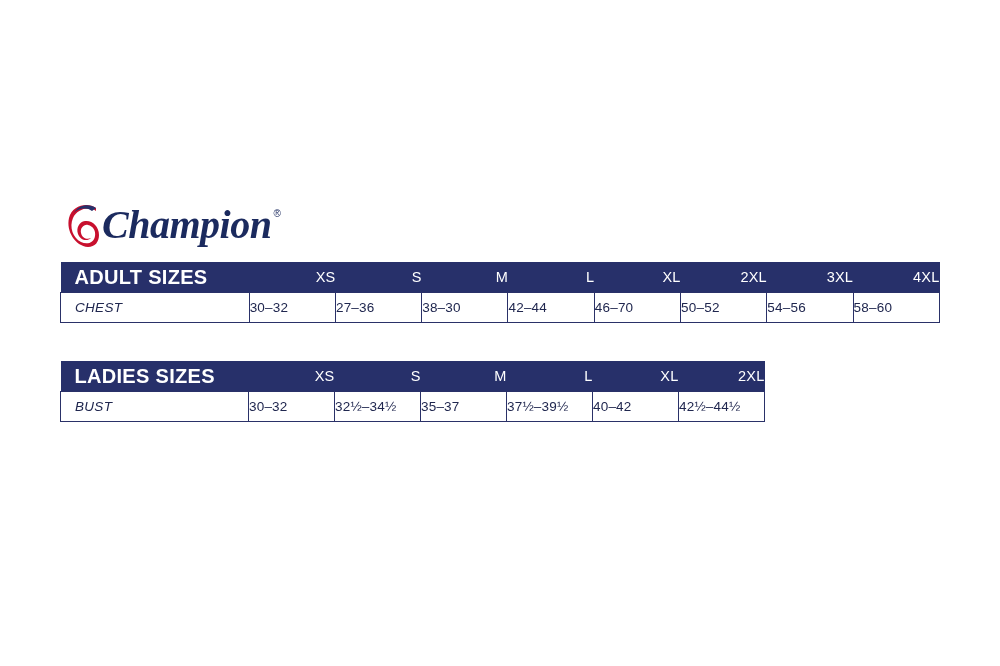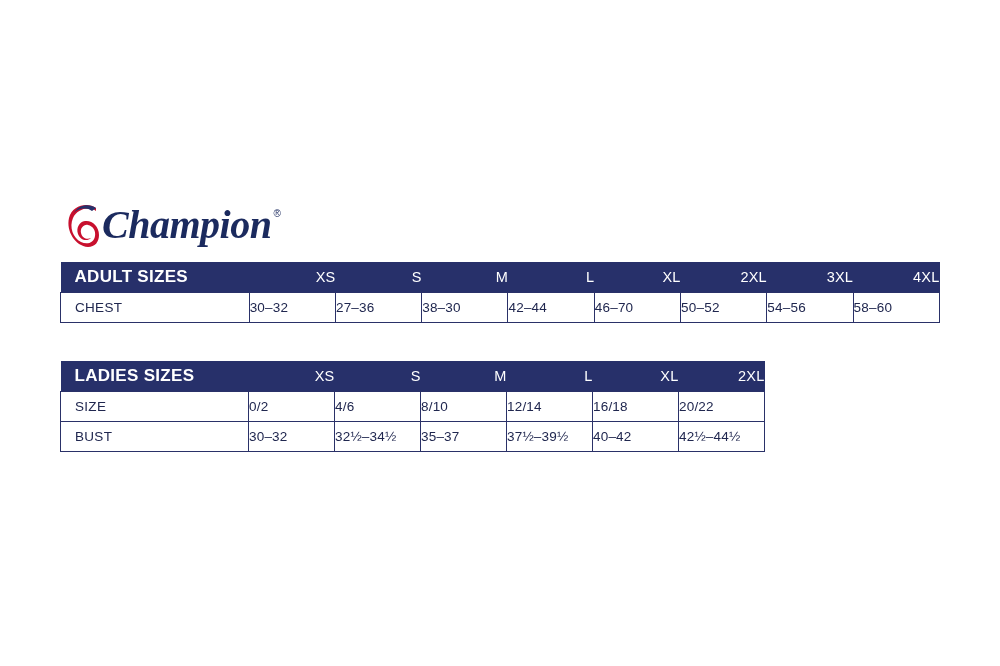--- a/index.html
+++ b/index.html
@@ -70,21 +70,21 @@
     font-size: 13.5px;
   }
   table.adult { width: 880px; }
   table.ladies { width: 572px; }
 
   thead th {
     background: #27306a;
     color: #ffffff;
     height: 30px;
     font-weight: 700;
-    font-size: 17px;
+    font-size: 20px;
     letter-spacing: 0.3px;
     border: none;
     padding: 0;
     vertical-align: middle;
   }
   thead th.label-head {
     text-align: left;
     padding-left: 14px;
   }
   thead th.size-head {
@@ -99,20 +99,21 @@
     border: 1px solid #2a3168;
     padding: 0;
     vertical-align: middle;
     color: #20274f;
     font-size: 13.5px;
   }
   tbody td.row-label {
     text-align: left;
     padding-left: 14px;
     letter-spacing: 0.3px;
+    font-style: italic;
   }
   tbody td.value {
     text-align: left;
     letter-spacing: 0.2px;
   }
 
   .spacer { height: 38px; }
 </style>
 </head>
 <body>
@@ -190,29 +191,20 @@
         <th class="size-head">XS</th>
         <th class="size-head">S</th>
         <th class="size-head">M</th>
         <th class="size-head">L</th>
         <th class="size-head">XL</th>
         <th class="size-head">2XL</th>
       </tr>
     </thead>
     <tbody>
       <tr>
-        <td class="row-label">SIZE</td>
-        <td class="value">0/2</td>
-        <td class="value">4/6</td>
-        <td class="value">8/10</td>
-        <td class="value">12/14</td>
-        <td class="value">16/18</td>
-        <td class="value">20/22</td>
-      </tr>
-      <tr>
         <td class="row-label">BUST</td>
         <td class="value">30–32</td>
         <td class="value">32½–34½</td>
         <td class="value">35–37</td>
         <td class="value">37½–39½</td>
         <td class="value">40–42</td>
         <td class="value">42½–44½</td>
       </tr>
     </tbody>
   </table>

